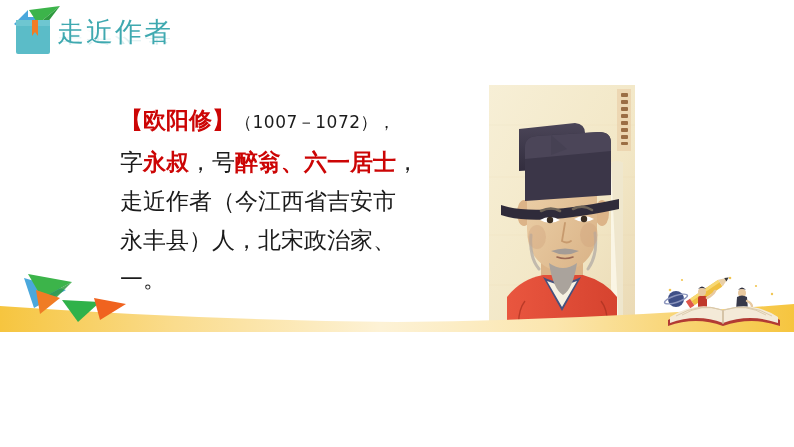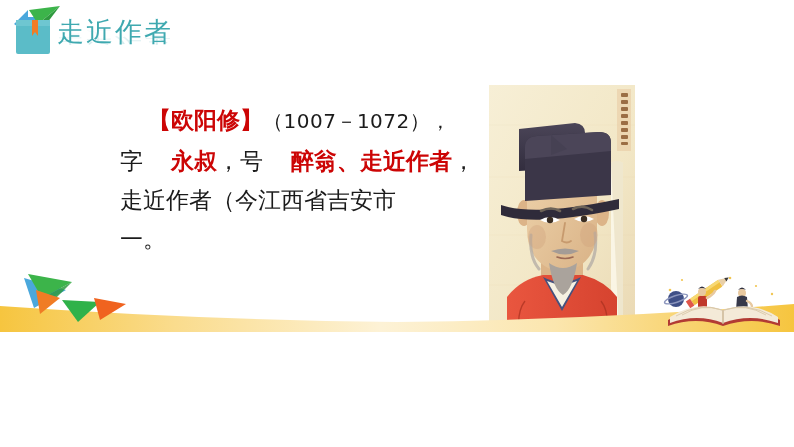--- a/index.html
+++ b/index.html
@@ -70,24 +70,24 @@
     left: 120px;
     top: 100px;
     width: 360px;
     font-family: "DejaVu Serif", "Liberation Serif", serif;
     font-size: 23px;
     line-height: 39px;
     color: #1b1b1b;
     letter-spacing: 0px;
   }
   .bio-line { white-space: nowrap; }
-  .hl { color: #cc0505; font-weight: bold; margin-left: 28px; }
+  .hl { color: #cc0505; font-weight: bold; }
   .num {
     font-family: "DejaVu Sans", sans-serif;
-    font-size: 20px;
+    font-size: 17px;
     letter-spacing: 0.5px;
   }
 
   
   .portrait {
     position: absolute;
     left: 489px;
     top: 85px;
     width: 146px;
     height: 246px;
@@ -148,24 +148,27 @@
     <div class="header-title">走近作者</div>
 
     <div class="header-title-reflection">走近作者</div>
   </div>
 
   <div class="bio-text">
     <div class="bio-line">
       <span class="hl">【欧阳修】</span><span class="num">（1007－1072），</span>
     </div>
     <div class="bio-line">
-      <span>字</span><span class="hl">永叔</span><span>，号</span><span class="hl">醉翁、走近作者</span><span>，</span>
+      <span>字</span><span class="hl">永叔</span><span>，号</span><span class="hl">醉翁、六一居士</span><span>，</span>
     </div>
     <div class="bio-line">
       <span>走近作者（今江西省吉安市</span>
+    </div>
+    <div class="bio-line">
+      <span>永丰县）人，北宋政治家、</span>
     </div>
     <div class="bio-line">
       <span>一。</span>
     </div>
   </div>
 
   <div class="portrait">
     <svg viewBox="0 0 146 246" width="146" height="246" aria-hidden="true">
       <defs>
         <linearGradient id="paperGrad" x1="0" y1="0" x2="1" y2="1">

